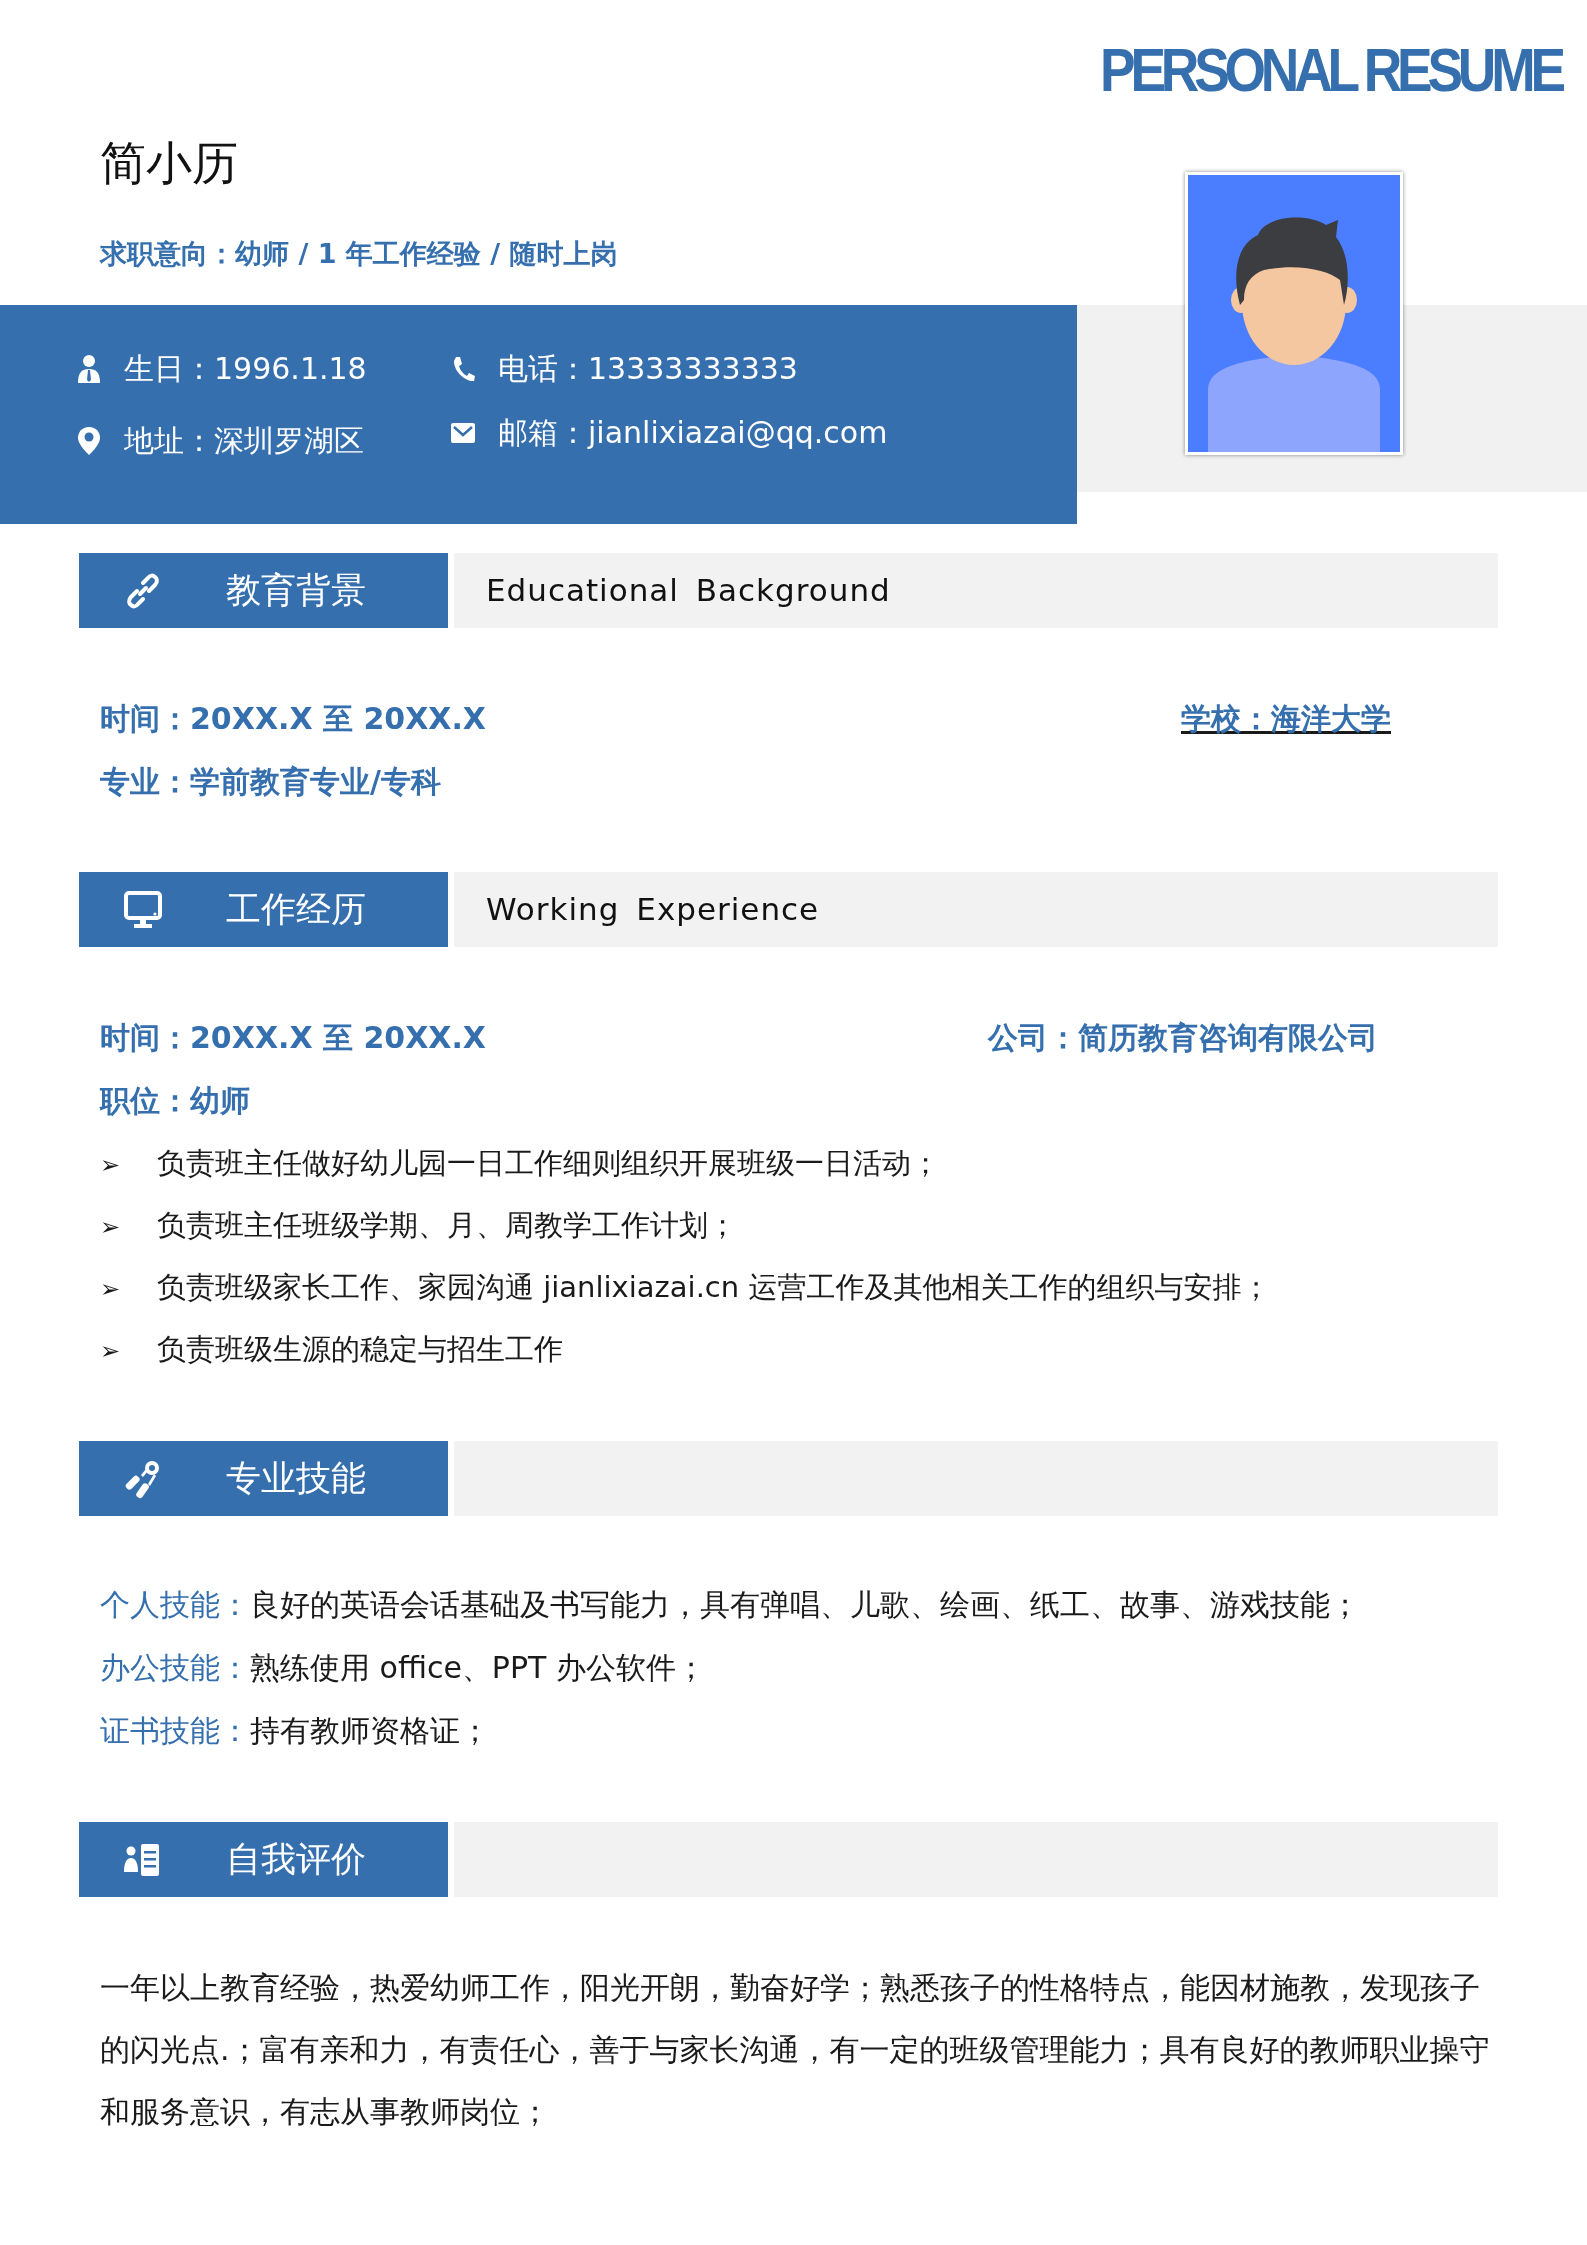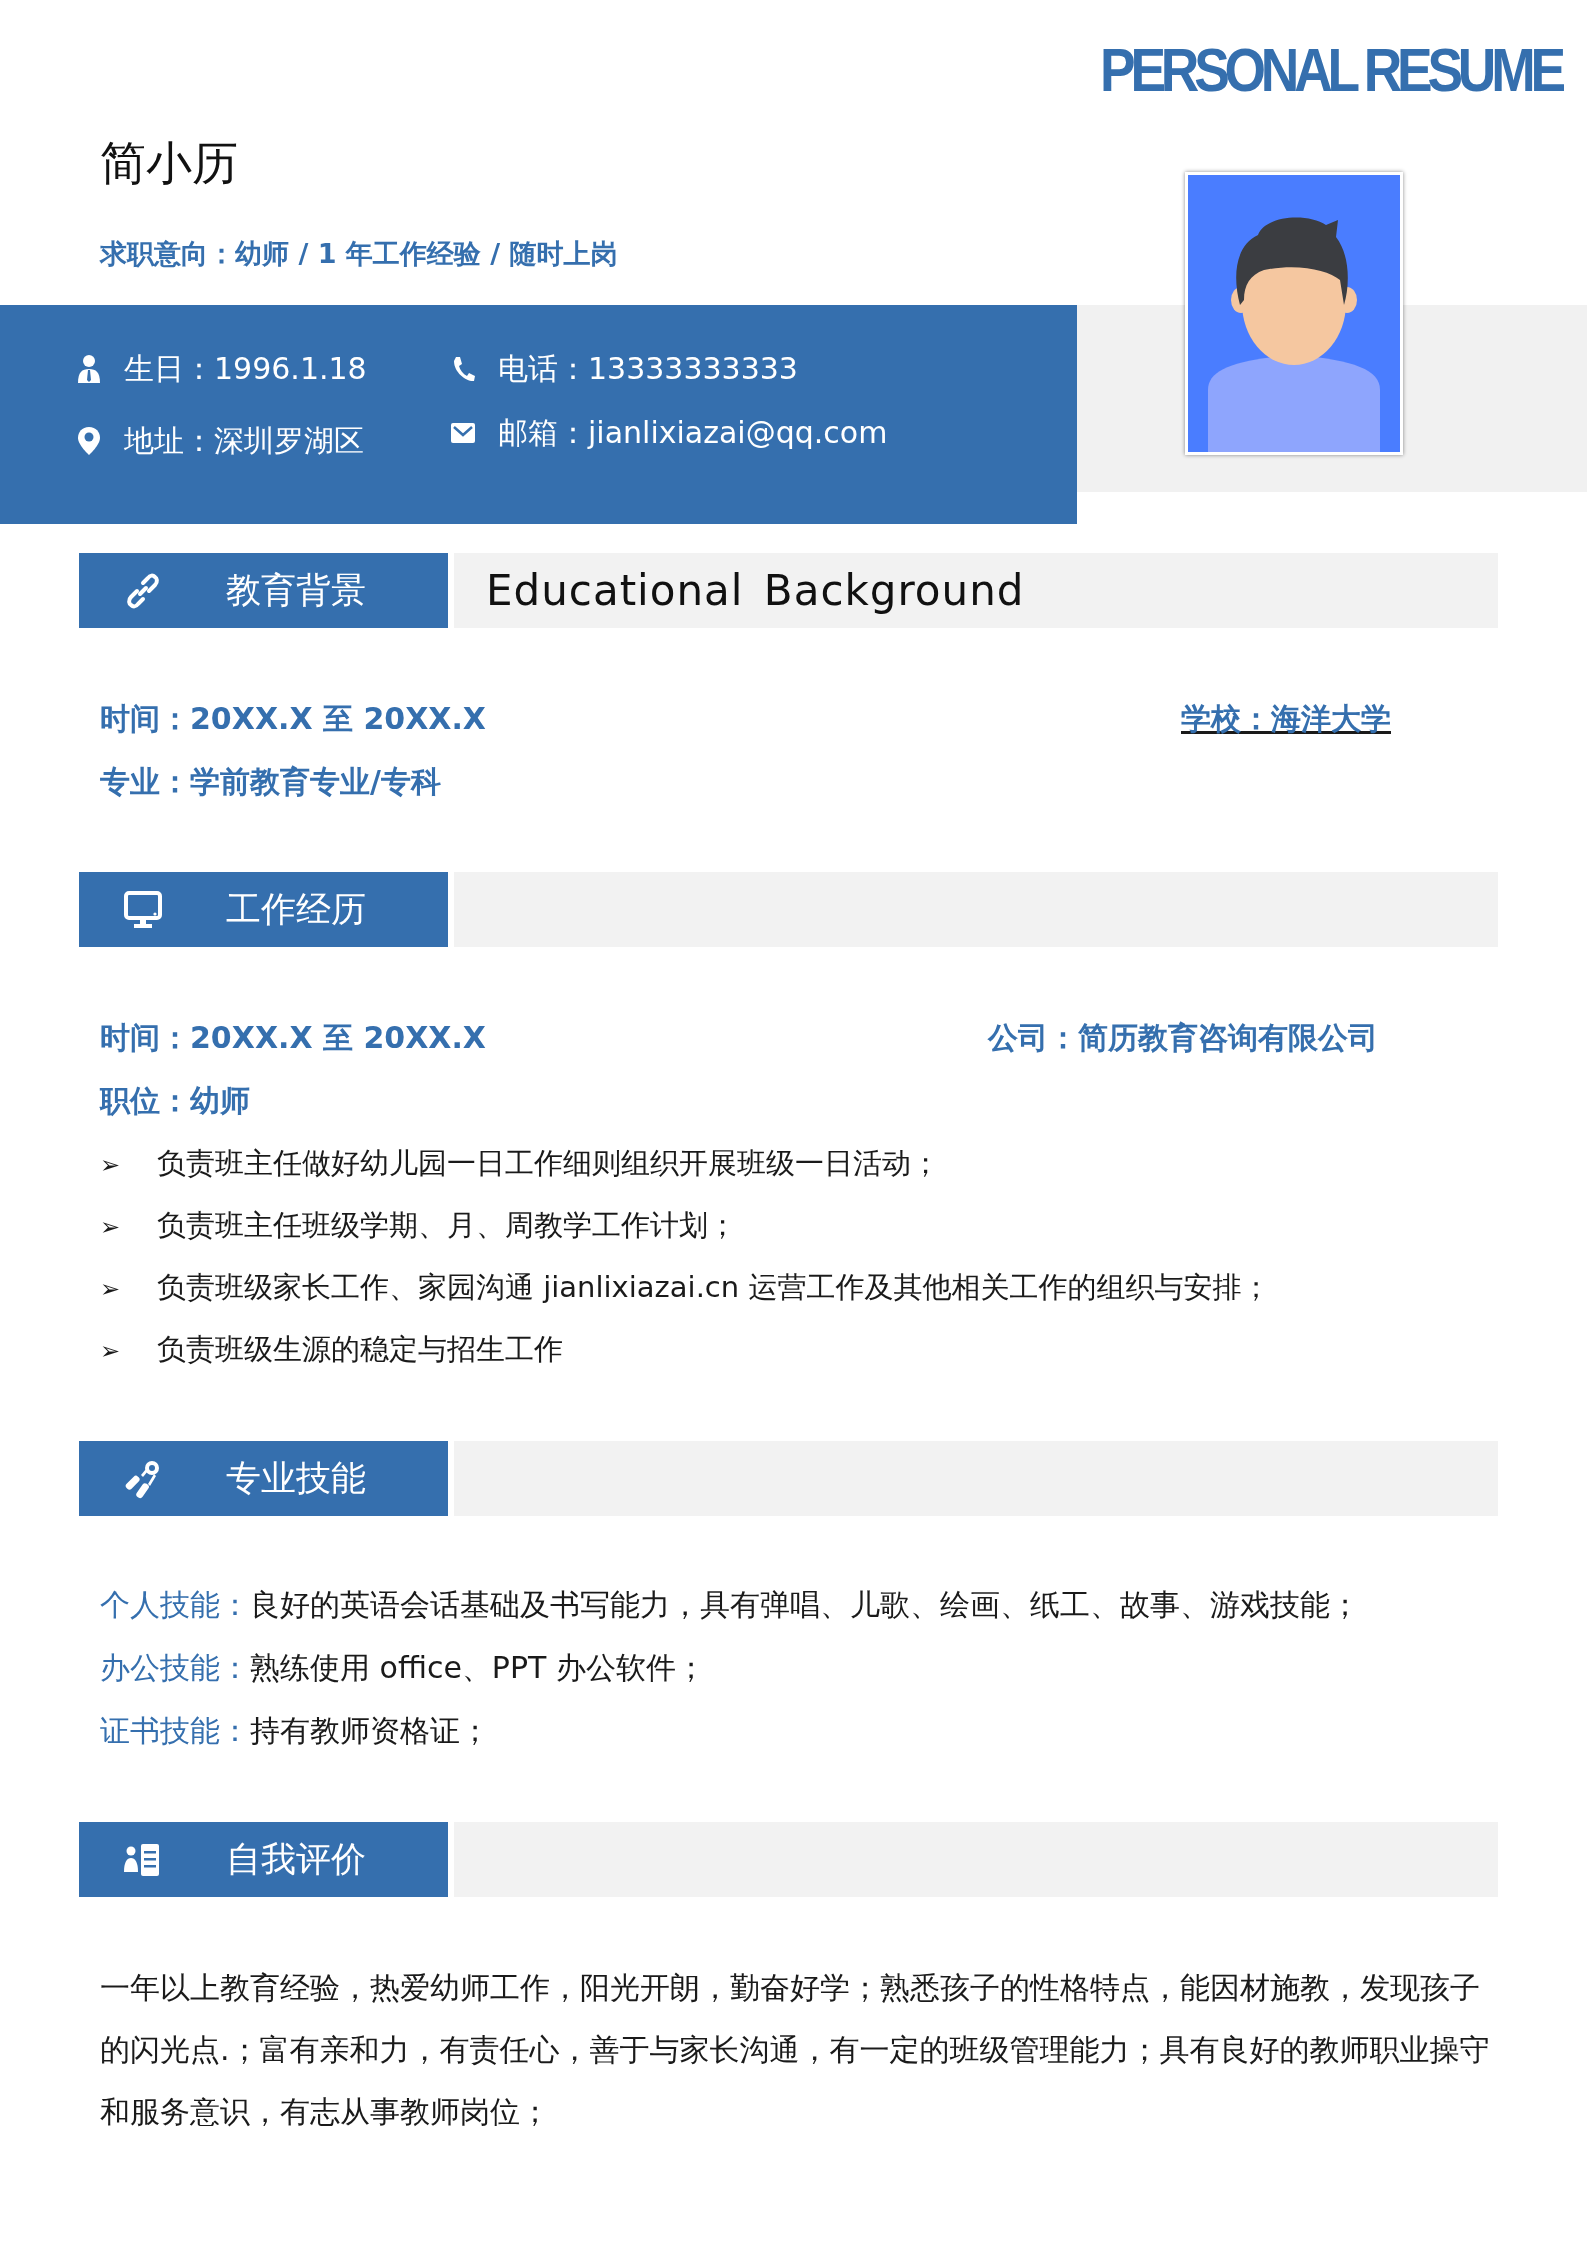--- a/index.html
+++ b/index.html
@@ -12,21 +12,21 @@
   .grey-band { left:1077px; top:305px; width:510px; height:187px; background:#f1f1f1; }
   .banner { left:0; top:305px; width:1077px; height:219px; background:#356fae; }
   .info { position:absolute; color:#fff; font-size:30px; line-height:40px; white-space:nowrap; display:flex; align-items:center; }
   .info .ic { width:30px; height:30px; margin-right:20px; display:inline-flex; align-items:center; justify-content:center; }
   .photo { left:1185px; top:172px; width:218px; height:283px; background:#fff; border:3px solid #fff; box-shadow:0 0 4px rgba(0,0,0,0.45); overflow:hidden; }
   .sec { position:absolute; left:79px; width:1419px; height:75px; }
   .sec .bluebox { position:absolute; left:0; top:0; width:369px; height:75px; background:#356fae; }
   .sec .greybox { position:absolute; left:375px; top:0; width:1044px; height:75px; background:#f2f2f2; }
   .sec .sic { position:absolute; left:44px; top:18px; width:40px; height:40px; }
   .sec .cn { position:absolute; left:147px; top:0; line-height:75px; color:#fff; font-size:35px; }
-  .sec .en { position:absolute; left:407px; top:0; line-height:75px; color:#111; font-size:42px; letter-spacing:1px; word-spacing:6px; }
+  .sec .en { position:absolute; left:407px; top:0; line-height:75px; color:#111; font-size:31px; letter-spacing:1px; word-spacing:6px; }
   .row { position:absolute; font-size:30px; line-height:40px; white-space:nowrap; }
   .lbl { color:#356fae; font-weight:bold; }
   .lbl-n { color:#356fae; }
   .bullet { position:absolute; left:100px; font-size:29px; line-height:40px; white-space:nowrap; color:#1a1a1a; }
   .bullet .arrow { display:inline-block; width:57px; font-size:24px; }
   .para { position:absolute; left:100px; width:1398px; font-size:30px; line-height:62px; color:#1a1a1a; }
 </style>
 </head>
 <body>
 
@@ -122,20 +122,21 @@
   <div class="greybox"></div>
   <span class="sic">
     <svg width="40" height="40" viewBox="0 0 40 40">
         <rect x="3" y="3" width="34" height="25" rx="3" fill="none" stroke="#fff" stroke-width="4"></rect>
         <circle cx="32" cy="24" r="1.6" fill="#fff"></circle>
         <rect x="17" y="28" width="6" height="6" fill="#fff"></rect>
         <rect x="11" y="34" width="18" height="4" fill="#fff"></rect>
       </svg>
   </span>
   <span class="cn">工作经历</span>
+  <span class="en">Working  Experience</span>
 </div>
 
 <div class="row" style="left:100px; top:1018px;">
   <span class="lbl">时间：</span><span class="lbl">20XX.X 至 20XX.X</span>
 </div>
 <div class="row" style="left:988px; top:1018px;">
   <span class="lbl">公司：</span><span class="lbl">简历教育咨询有限公司</span>
 </div>
 <div class="row" style="left:100px; top:1081px;">
   <span class="lbl">职位：</span><span class="lbl">幼师</span>

